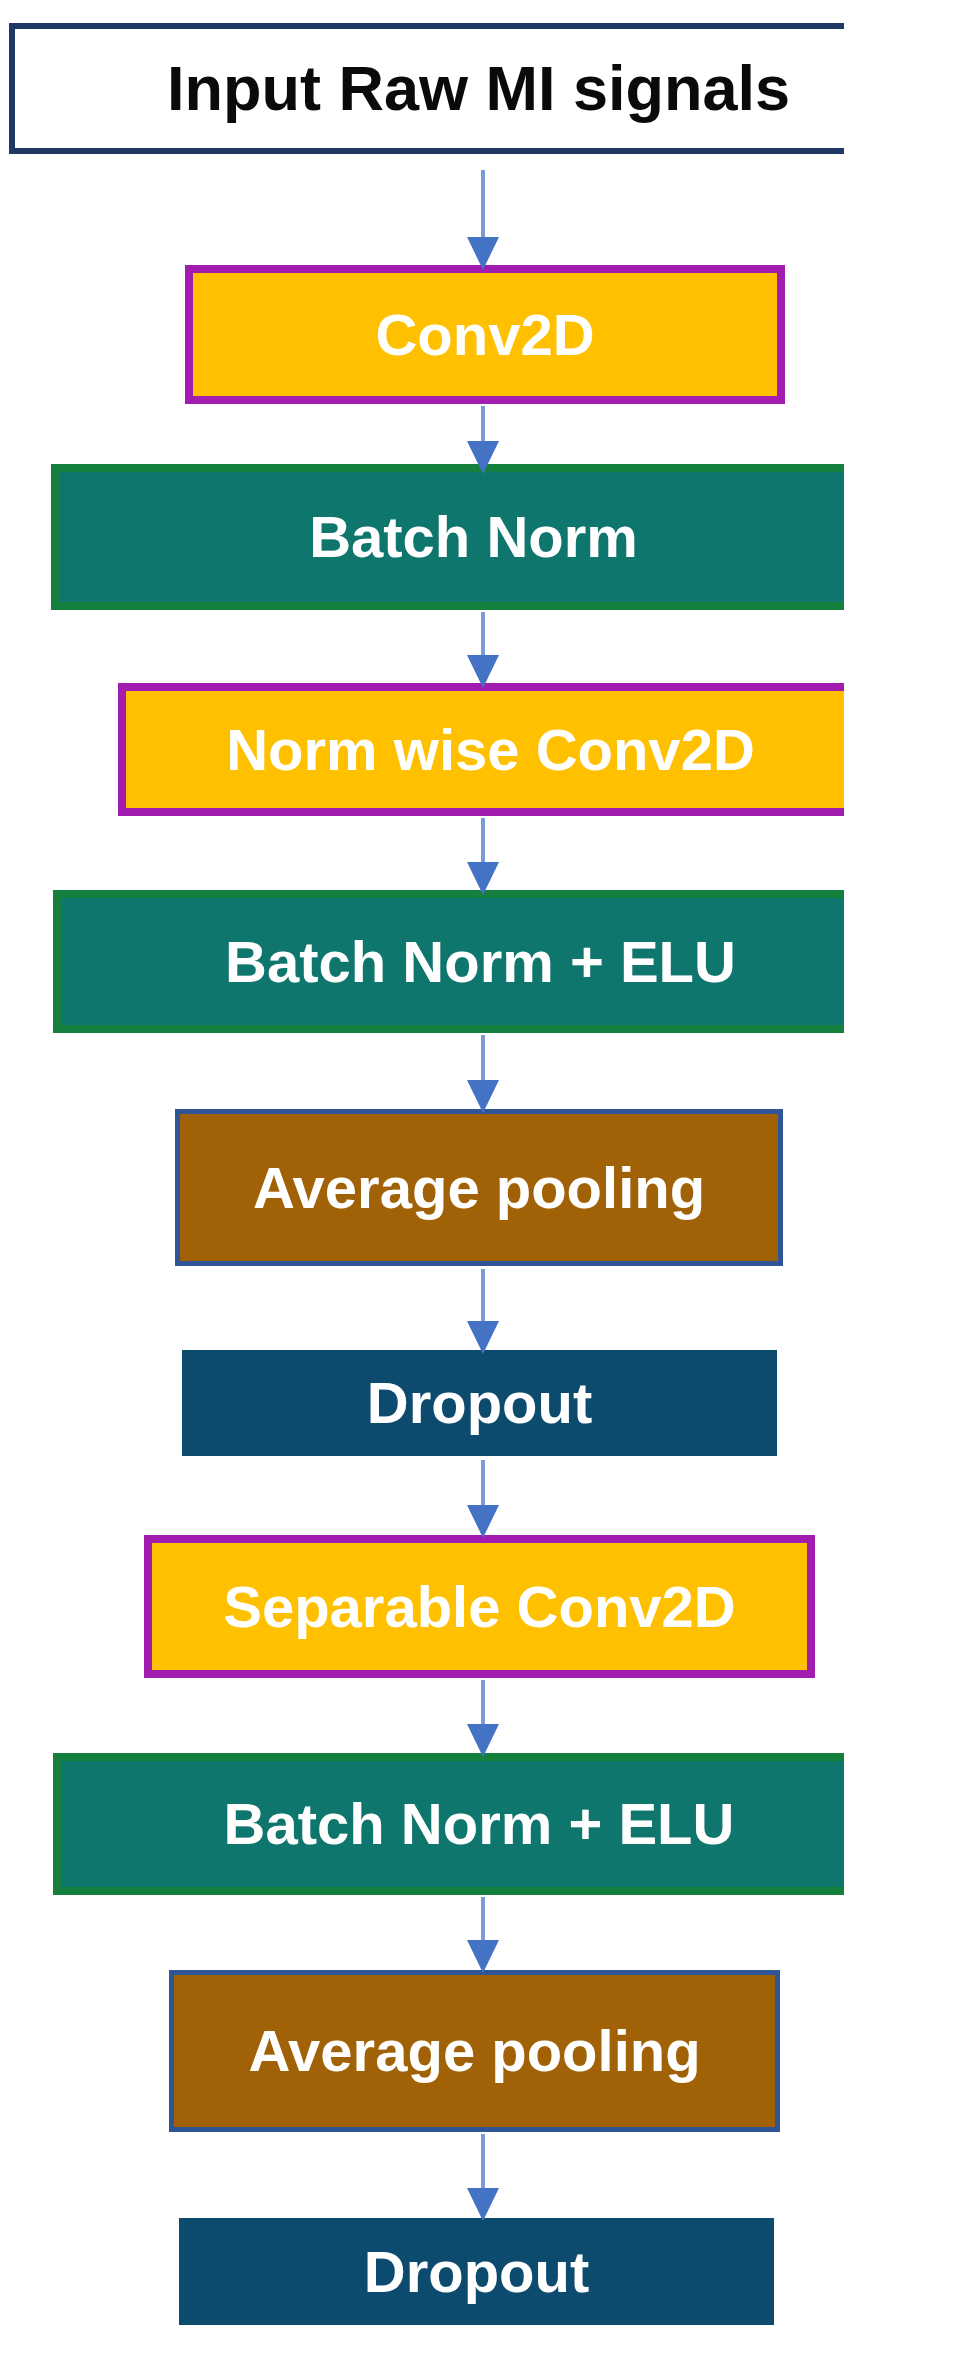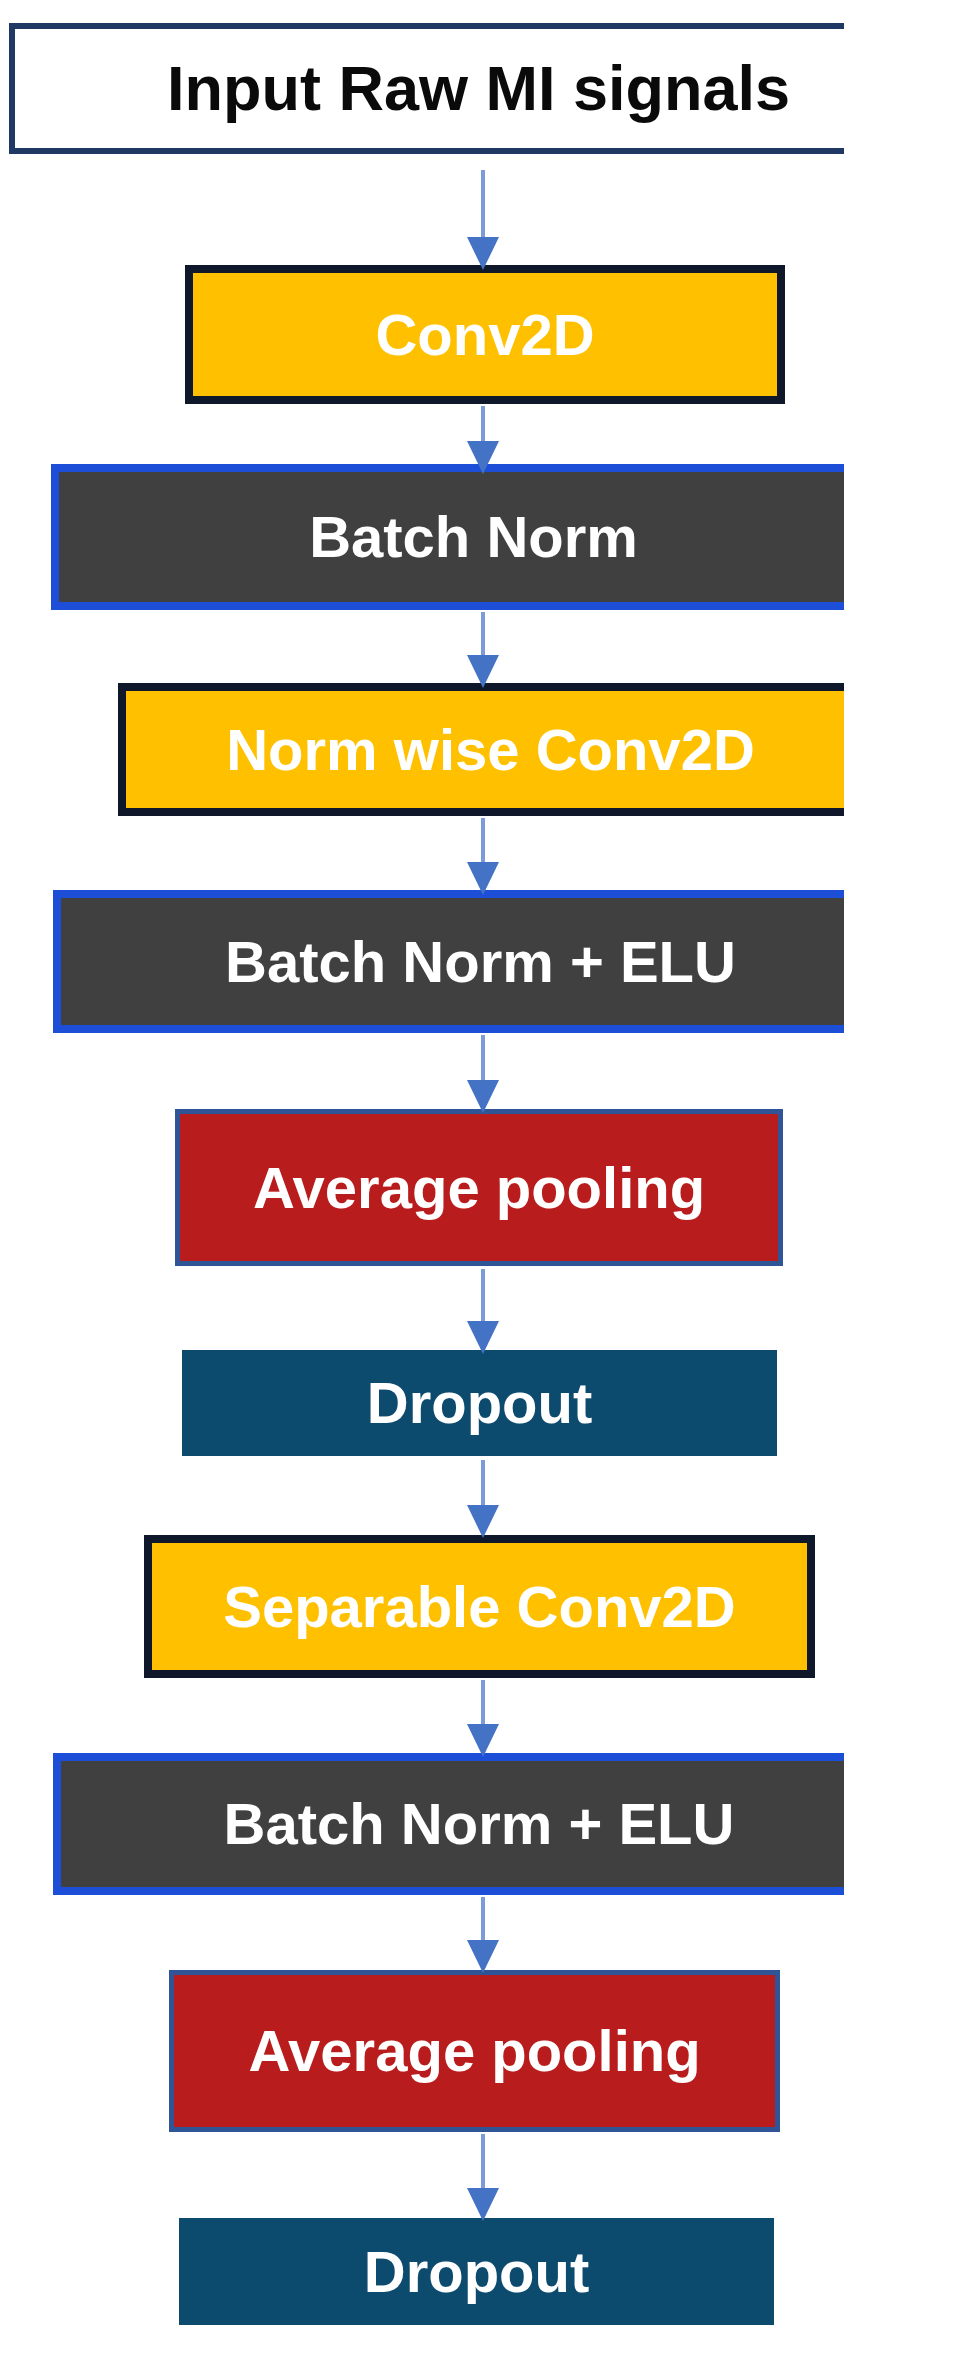--- a/index.html
+++ b/index.html
@@ -24,23 +24,23 @@
     z-index:1;
     line-height:1;
   }
   .n-input{
     left:9px;top:23px;width:939px;height:131px;
     background:#ffffff;
     border:6px solid #1F3864;
     color:#0a0a0a;
     font-size:63px;
   }
-  .n-conv{background:#FFC000;border:8px solid #0f172a;}
-  .n-norm{background:#404040;border:8px solid #1d4ed8;}
-  .n-pool{background:#b91c1c;border:5px solid #2F5597;}
+  .n-conv{background:#FFC000;border:8px solid #a21caf;}
+  .n-norm{background:#0f766e;border:8px solid #15803d;}
+  .n-pool{background:#a16207;border:5px solid #2F5597;}
   .n-drop{background:#0c4a6e;border:none;}
 
   #b2 {left:185px;top:265px; width:600px;height:139px;}
   #b3 {left:51px; top:464px; width:845px;height:146px;}
   #b4 {left:118px;top:683px; width:745px;height:133px;}
   #b5 {left:53px; top:890px; width:855px;height:143px;}
   #b6 {left:175px;top:1109px;width:608px;height:157px;}
   #b7 {left:182px;top:1350px;width:595px;height:106px;}
   #b8 {left:144px;top:1535px;width:671px;height:143px;}
   #b9 {left:53px; top:1753px;width:852px;height:142px;}

